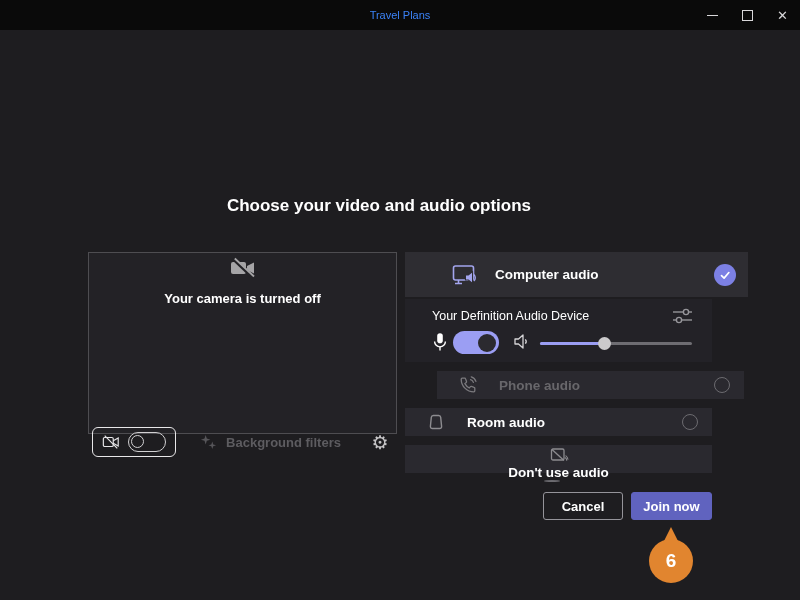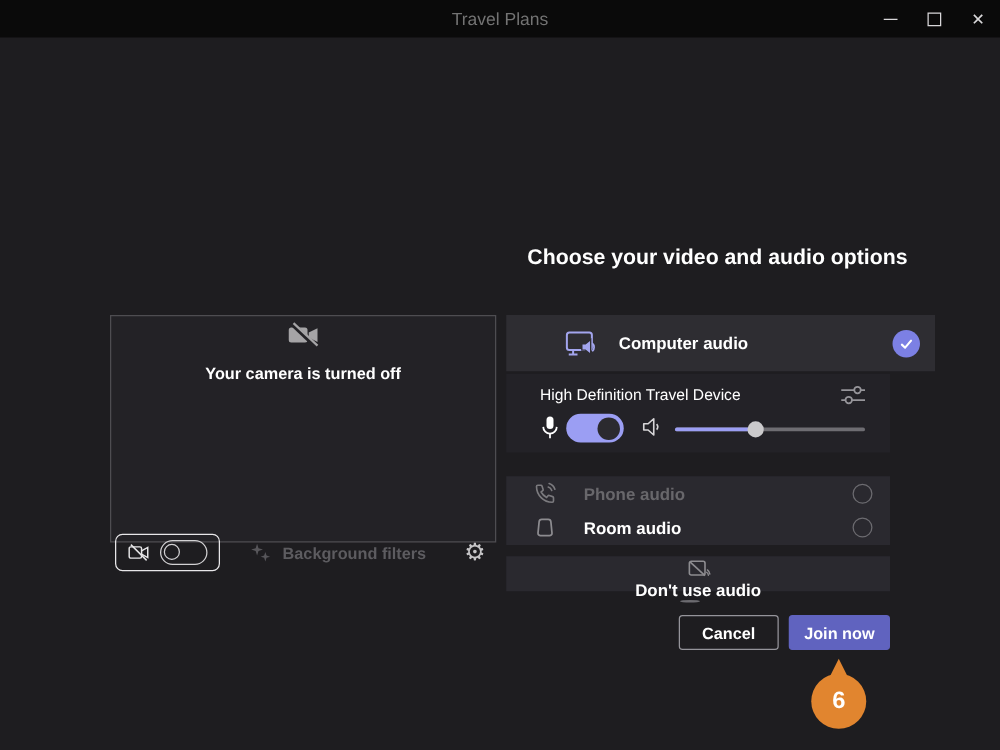--- a/index.html
+++ b/index.html
@@ -3,29 +3,29 @@
 <meta charset="utf-8">
 <style>
   * { margin:0; padding:0; box-sizing:border-box; }
   html,body { width:800px; height:600px; background:#1e1d20; overflow:hidden;
               font-family:"Liberation Sans", sans-serif; }
   .window { position:relative; width:800px; height:600px; background:#1e1d20; }
 
   
   .titlebar { position:absolute; left:0; top:0; width:800px; height:30px; background:#0a0a0a;
               display:flex; align-items:center; justify-content:center; }
-  .titlebar .title { color:#737373; font-size:14px; }
+  .titlebar .title { color:#3b82f6; font-size:11px; }
   .win-controls { position:absolute; right:0; top:0; height:30px; display:flex; }
   .win-btn { width:35px; height:30px; display:flex; align-items:center; justify-content:center;
              color:#d9d8da; font-size:13px; cursor:default; }
   .min-glyph { display:block; width:11px; border-top:1.2px solid #d9d8da; }
   .max-glyph { display:block; width:11px; height:11px; border:1.2px solid #d9d8da; }
 
   
-  .heading { position:absolute; left:0; top:196px; width:726px; text-align:right;
+  .heading { position:absolute; left:16px; top:196px; width:726px; text-align:center;
              color:#ffffff; font-size:17px; font-weight:bold; }
 
   
   .camera-panel { position:absolute; left:88px; top:252px; width:309px; height:182px;
                   background:#232226; border:1px solid #4e4d51;
                   display:flex; flex-direction:column; align-items:center; justify-content:flex-start; }
   .camera-panel .cam-status { color:#ffffff; font-size:13px; font-weight:bold; margin-top:8px; }
 
   .camera-controls { position:absolute; left:88px; top:426px; width:309px; height:32px;
                      display:flex; align-items:center; }
@@ -65,21 +65,21 @@
   .vol-thumb { position:absolute; top:-5px; width:13px; height:13px; margin-left:-6px;
                border-radius:50%; background:#cbcacc; }
 
   .opt-row { position:absolute; left:0; width:307px; height:28px; background:#2a292f;
              display:flex; align-items:center; }
   .opt-row .icon-cell { width:62px; }
   .opt-row .lbl { color:#ffffff; font-size:13.5px; font-weight:bold; flex:1; }
   .opt-row .radio { width:16px; height:16px; border:1.5px solid #6c6b70; border-radius:50%;
                     margin-right:14px; }
   .opt-row.disabled .lbl { color:#68676b; }
-  .opt-phone { top:129px; } .opt-room { top:156px; } .opt-dont { top:193px;flex-direction:column; }
+  .opt-phone { top:119px;margin-left:32px; } .opt-room { top:156px; } .opt-dont { top:193px;flex-direction:column; }
 
   
   .btn { position:absolute; top:492px; height:28px; border-radius:3px; display:flex;
          align-items:center; justify-content:center; font-size:13px; font-weight:bold;
          color:#ffffff; cursor:default; }
   .btn-cancel { left:543px; width:80px; background:#1e1d20; border:1px solid #95949a; }
   .btn-join  { left:631px; width:81px; background:#6063bf; border:1px solid #6063bf; }
 
   
   .callout { position:absolute; left:649px; top:527px; width:44px; height:56px; }
@@ -159,21 +159,21 @@
       </div>
       <span class="lbl">Computer audio</span>
       <div class="check-circle">
         <svg width="14" height="14" viewBox="0 0 20 20">
             <polyline points="5,11 8.7,14.5 15.5,6.5" fill="none" stroke="#ffffff" stroke-width="2.4" stroke-linecap="round" stroke-linejoin="round"></polyline>
           </svg>
       </div>
     </div>
 
     <div class="device-card">
-      <div class="device-name">High Definition Travel Device</div>
+      <div class="device-name">Your Definition Audio Device</div>
       <div class="sliders-btn">
         <svg width="23" height="20" viewBox="0 0 23 20">
           <line x1="2" y1="6" x2="21" y2="6" stroke="#96959a" stroke-width="1.4"></line>
           <circle cx="15" cy="6" r="2.6" fill="#232227" stroke="#96959a" stroke-width="1.4"></circle>
           <line x1="2" y1="14" x2="21" y2="14" stroke="#96959a" stroke-width="1.4"></line>
           <circle cx="8" cy="14" r="2.6" fill="#232227" stroke="#96959a" stroke-width="1.4"></circle>
         </svg>
       </div>
       <svg class="mic-icon" width="16" height="21" viewBox="0 0 16 21">
         <rect x="5.2" y="1.2" width="5.6" height="10" rx="2.8" fill="#ffffff"></rect>

